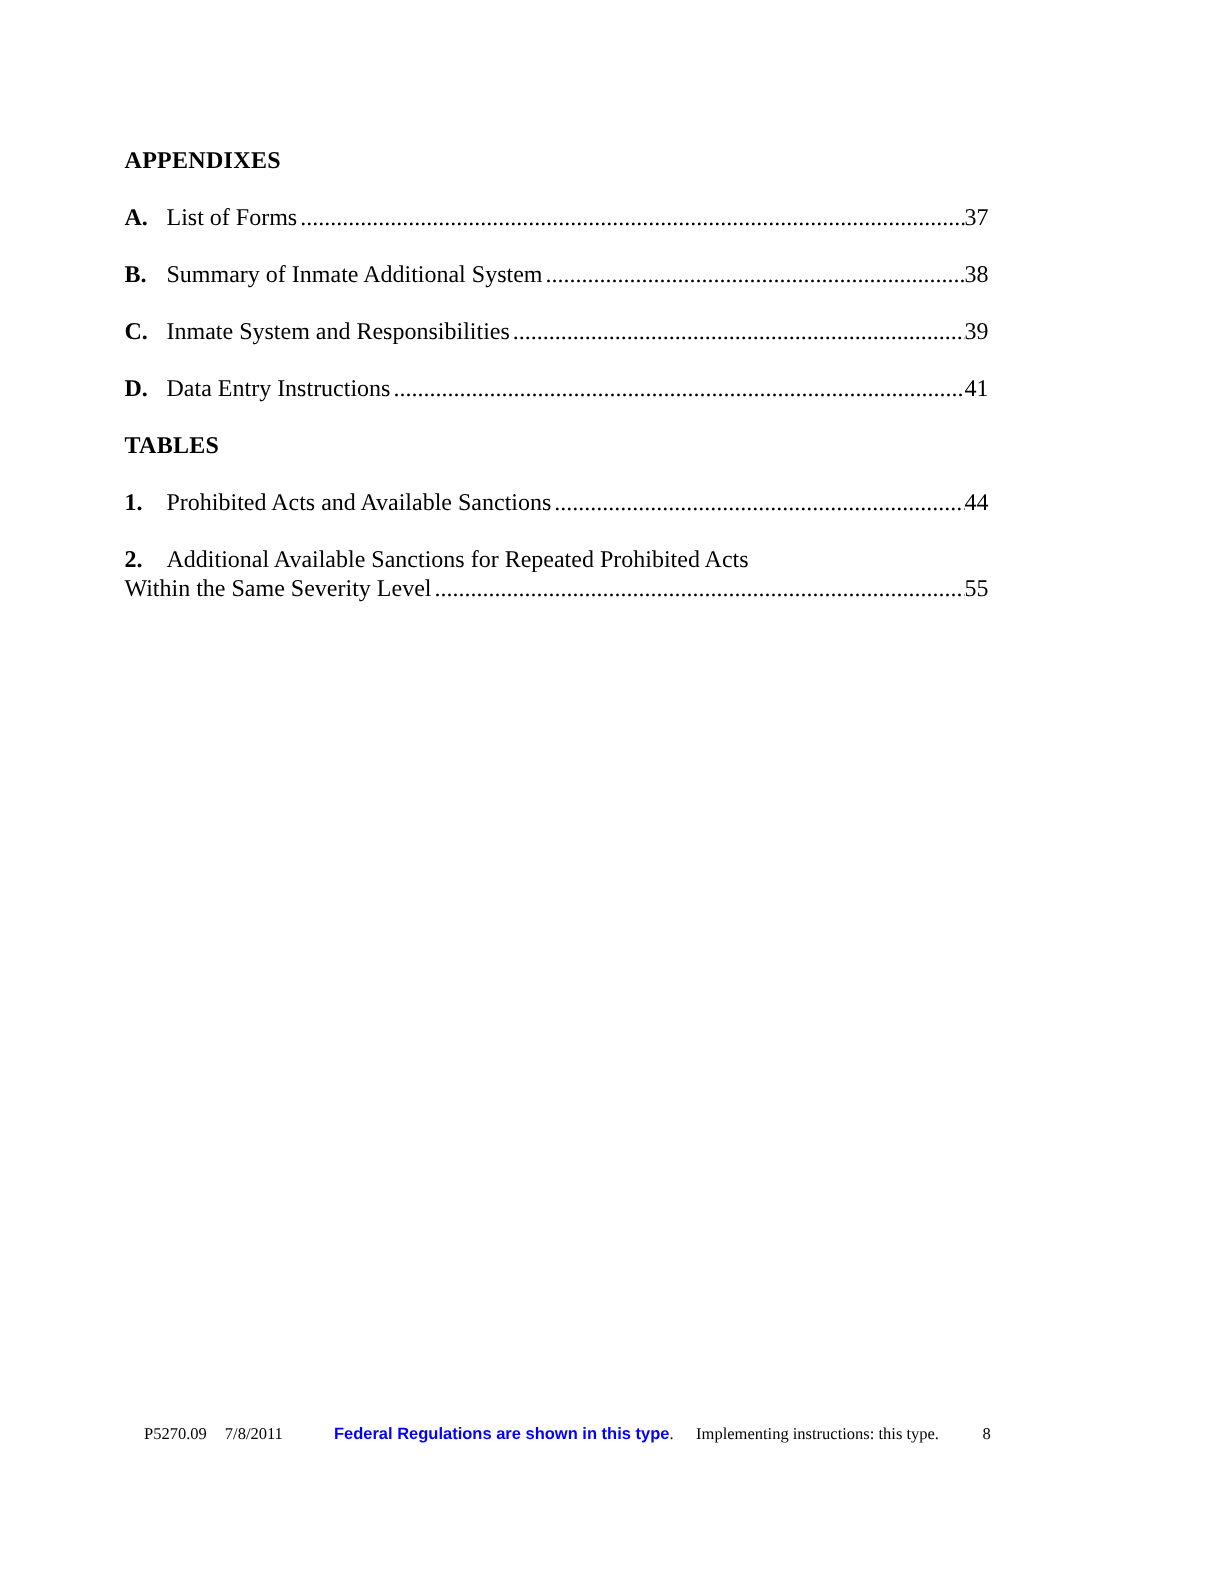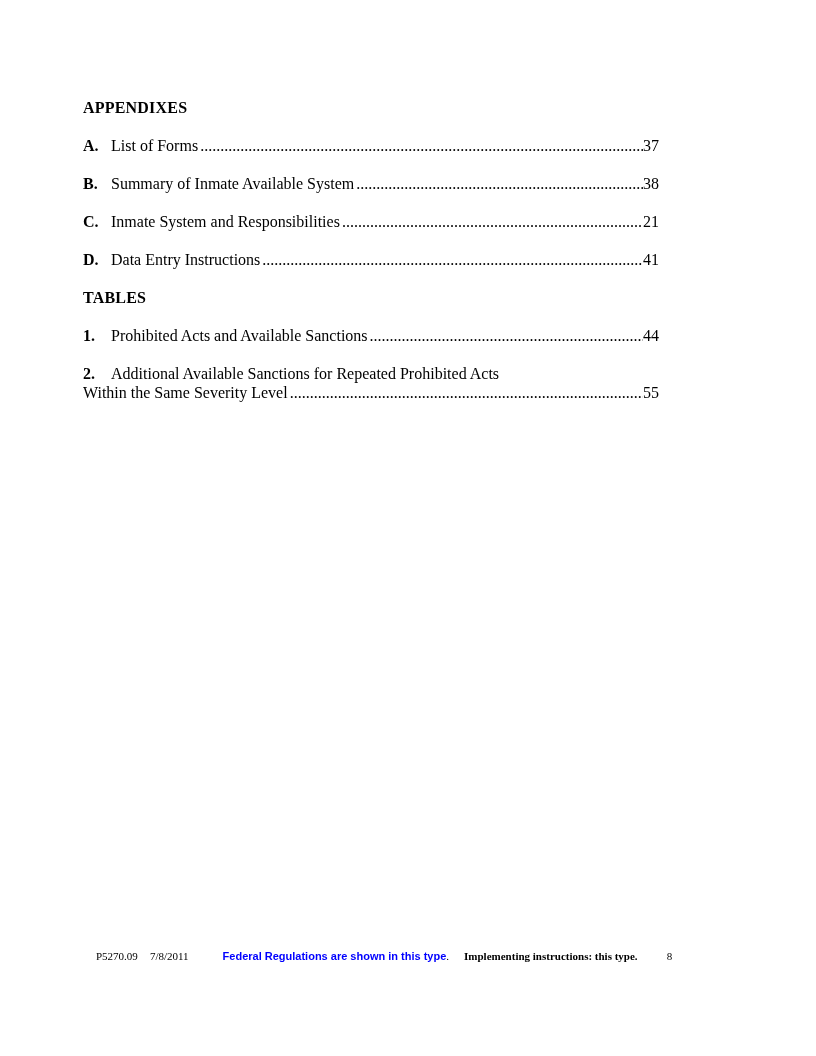--- a/index.html
+++ b/index.html
@@ -69,50 +69,50 @@
     font-size: 11px;
     white-space: nowrap;
   }
   .f-date { margin-left: 12px; text-align: right; }
   .f-fed {
     margin-left: 34px;
     font-family: Liberation Sans, sans-serif;
     font-weight: bold;
   }
   .f-period { color: #000000; }
-  .f-impl { margin-left: 15px; font-weight: bold; }
+  .f-impl { margin-left: 15px; }
   .f-page { margin-left: 29px; }
 </style>
 </head>
 <body>
 
 <div class="page">
   <div class="content">
 
     <div class="heading">APPENDIXES</div>
 
     <div class="toc-row">
       <span class="lbl">A.</span>
       <span class="ttl">List of Forms</span>
       <span class="leader"></span>
       <span class="pg">37</span>
     </div>
 
     <div class="toc-row">
       <span class="lbl">B.</span>
-      <span class="ttl">Summary of Inmate Available System</span>
+      <span class="ttl">Summary of Inmate Additional System</span>
       <span class="leader"></span>
       <span class="pg">38</span>
     </div>
 
     <div class="toc-row">
       <span class="lbl">C.</span>
       <span class="ttl">Inmate System and Responsibilities</span>
       <span class="leader"></span>
-      <span class="pg">21</span>
+      <span class="pg">39</span>
     </div>
 
     <div class="toc-row">
       <span class="lbl">D.</span>
       <span class="ttl">Data Entry Instructions</span>
       <span class="leader"></span>
       <span class="pg">41</span>
     </div>
 
     <div class="heading">TABLES</div>

